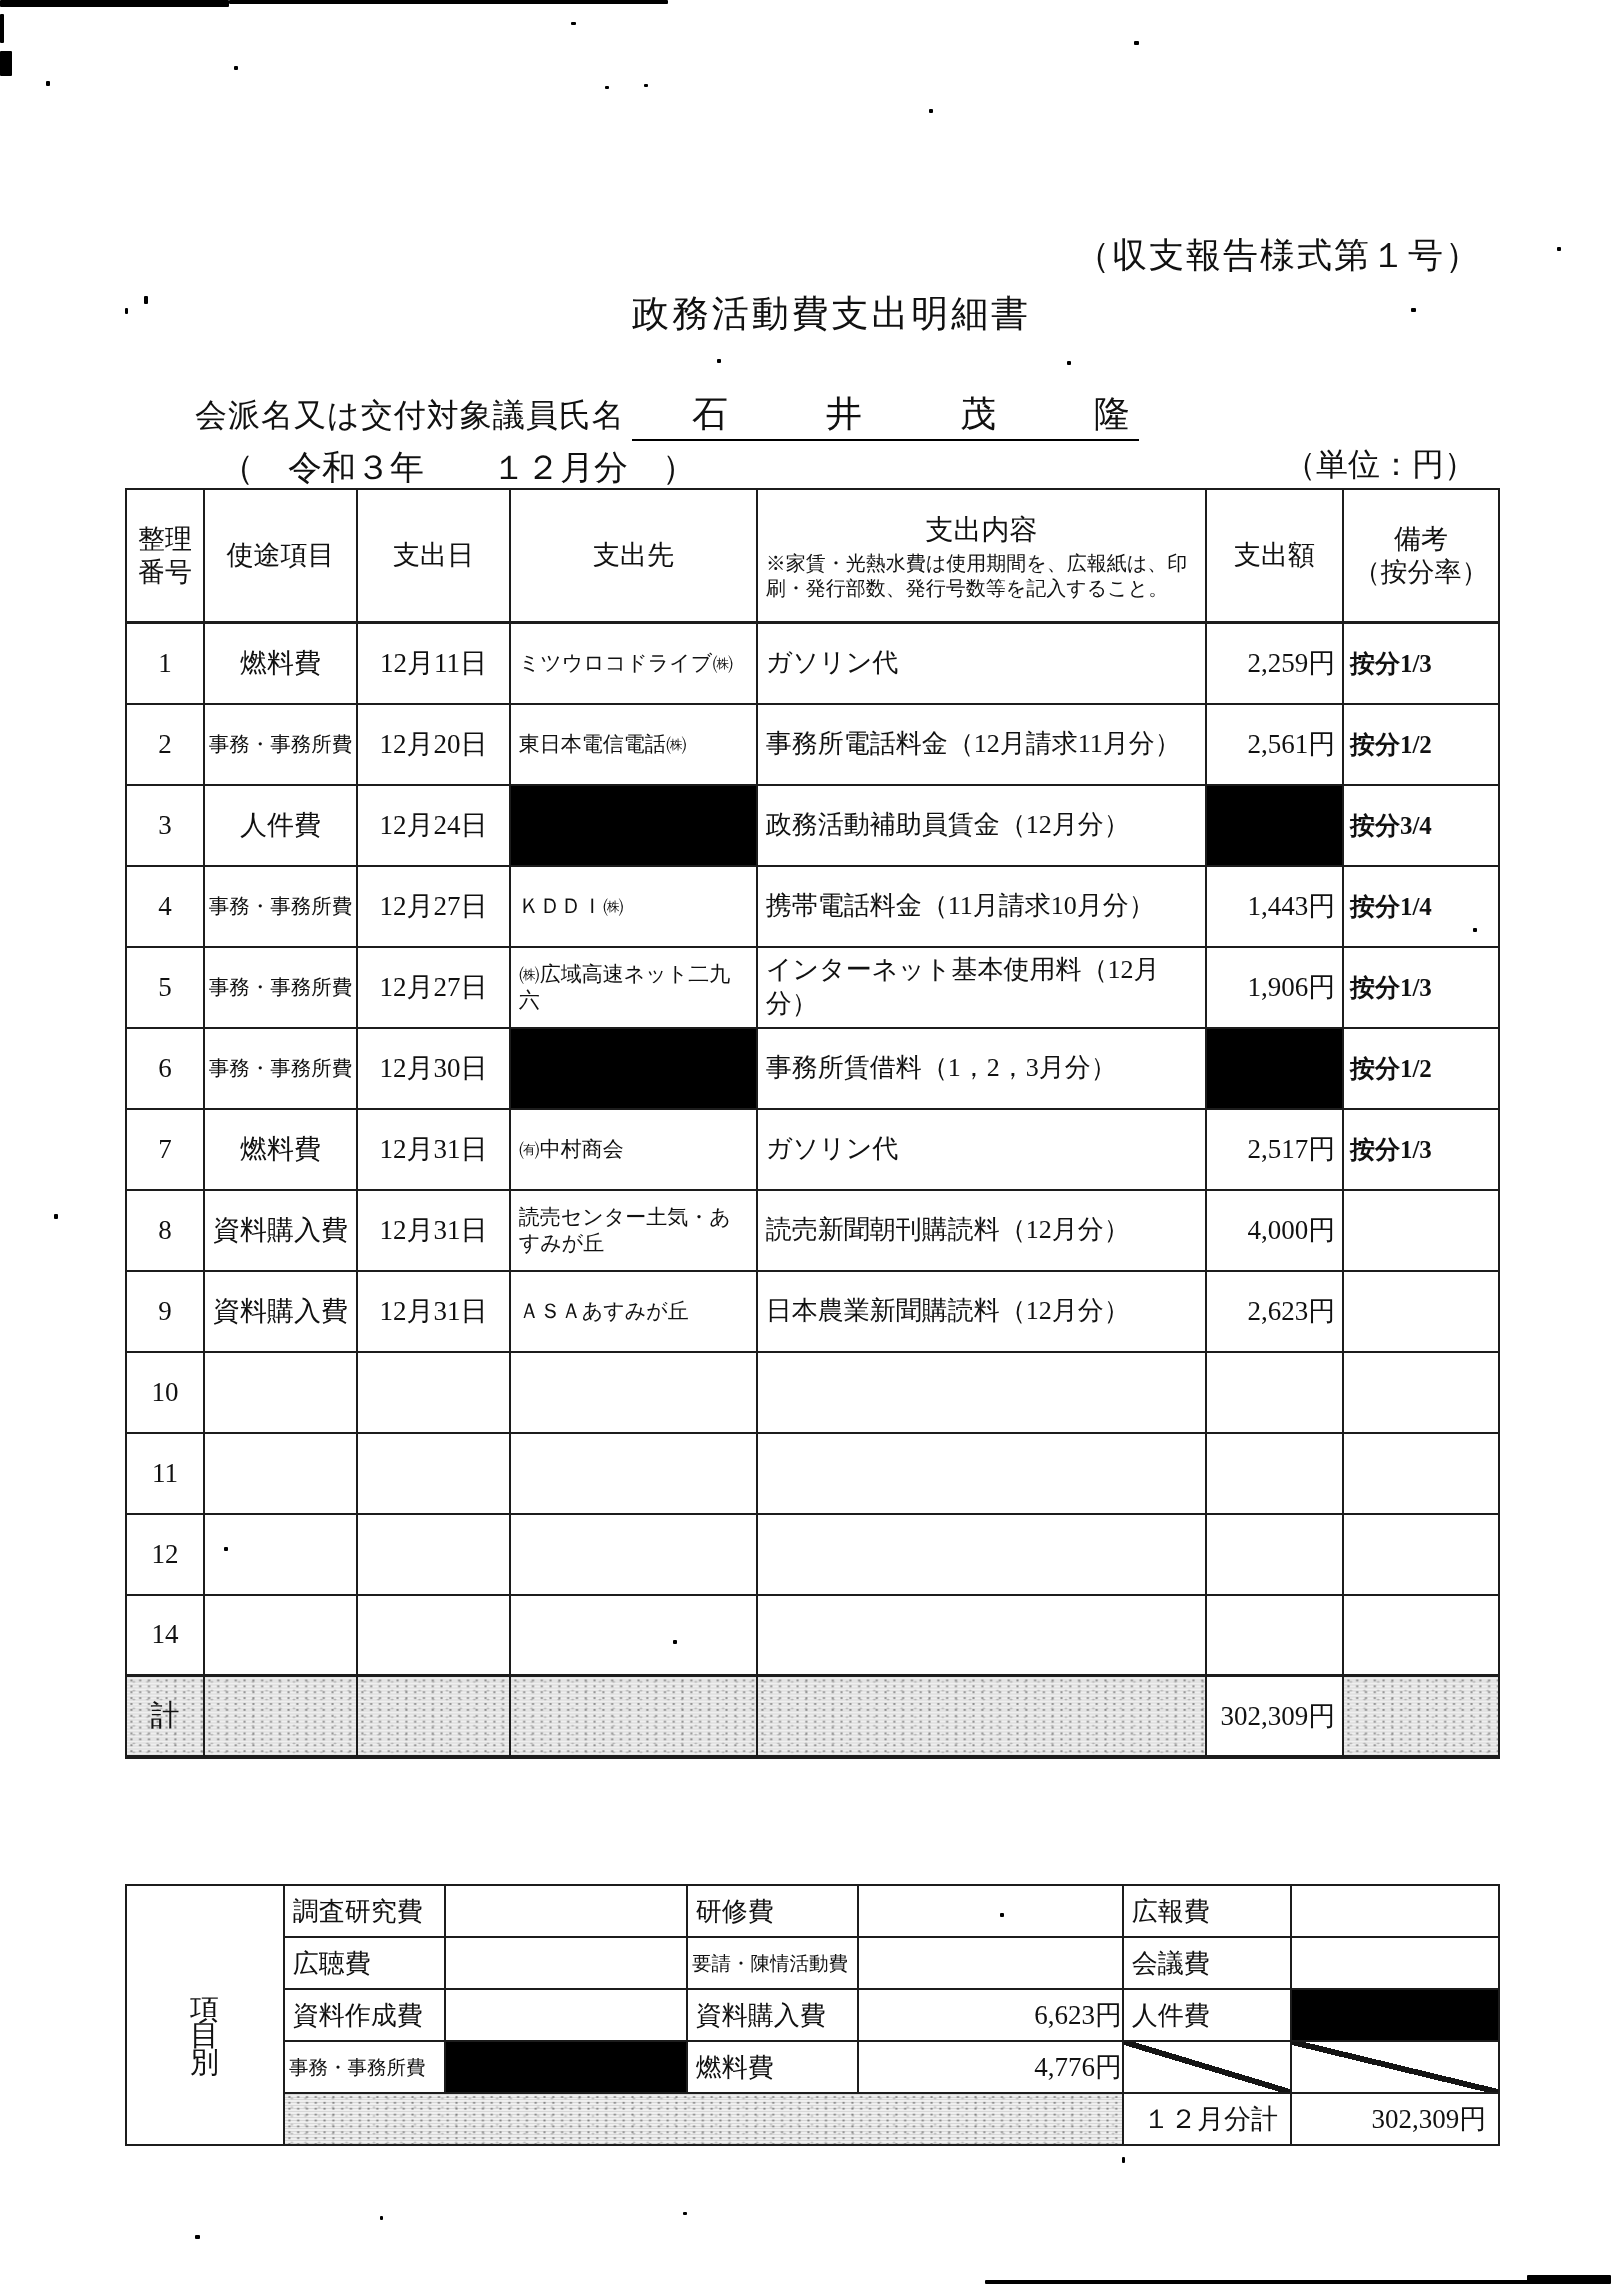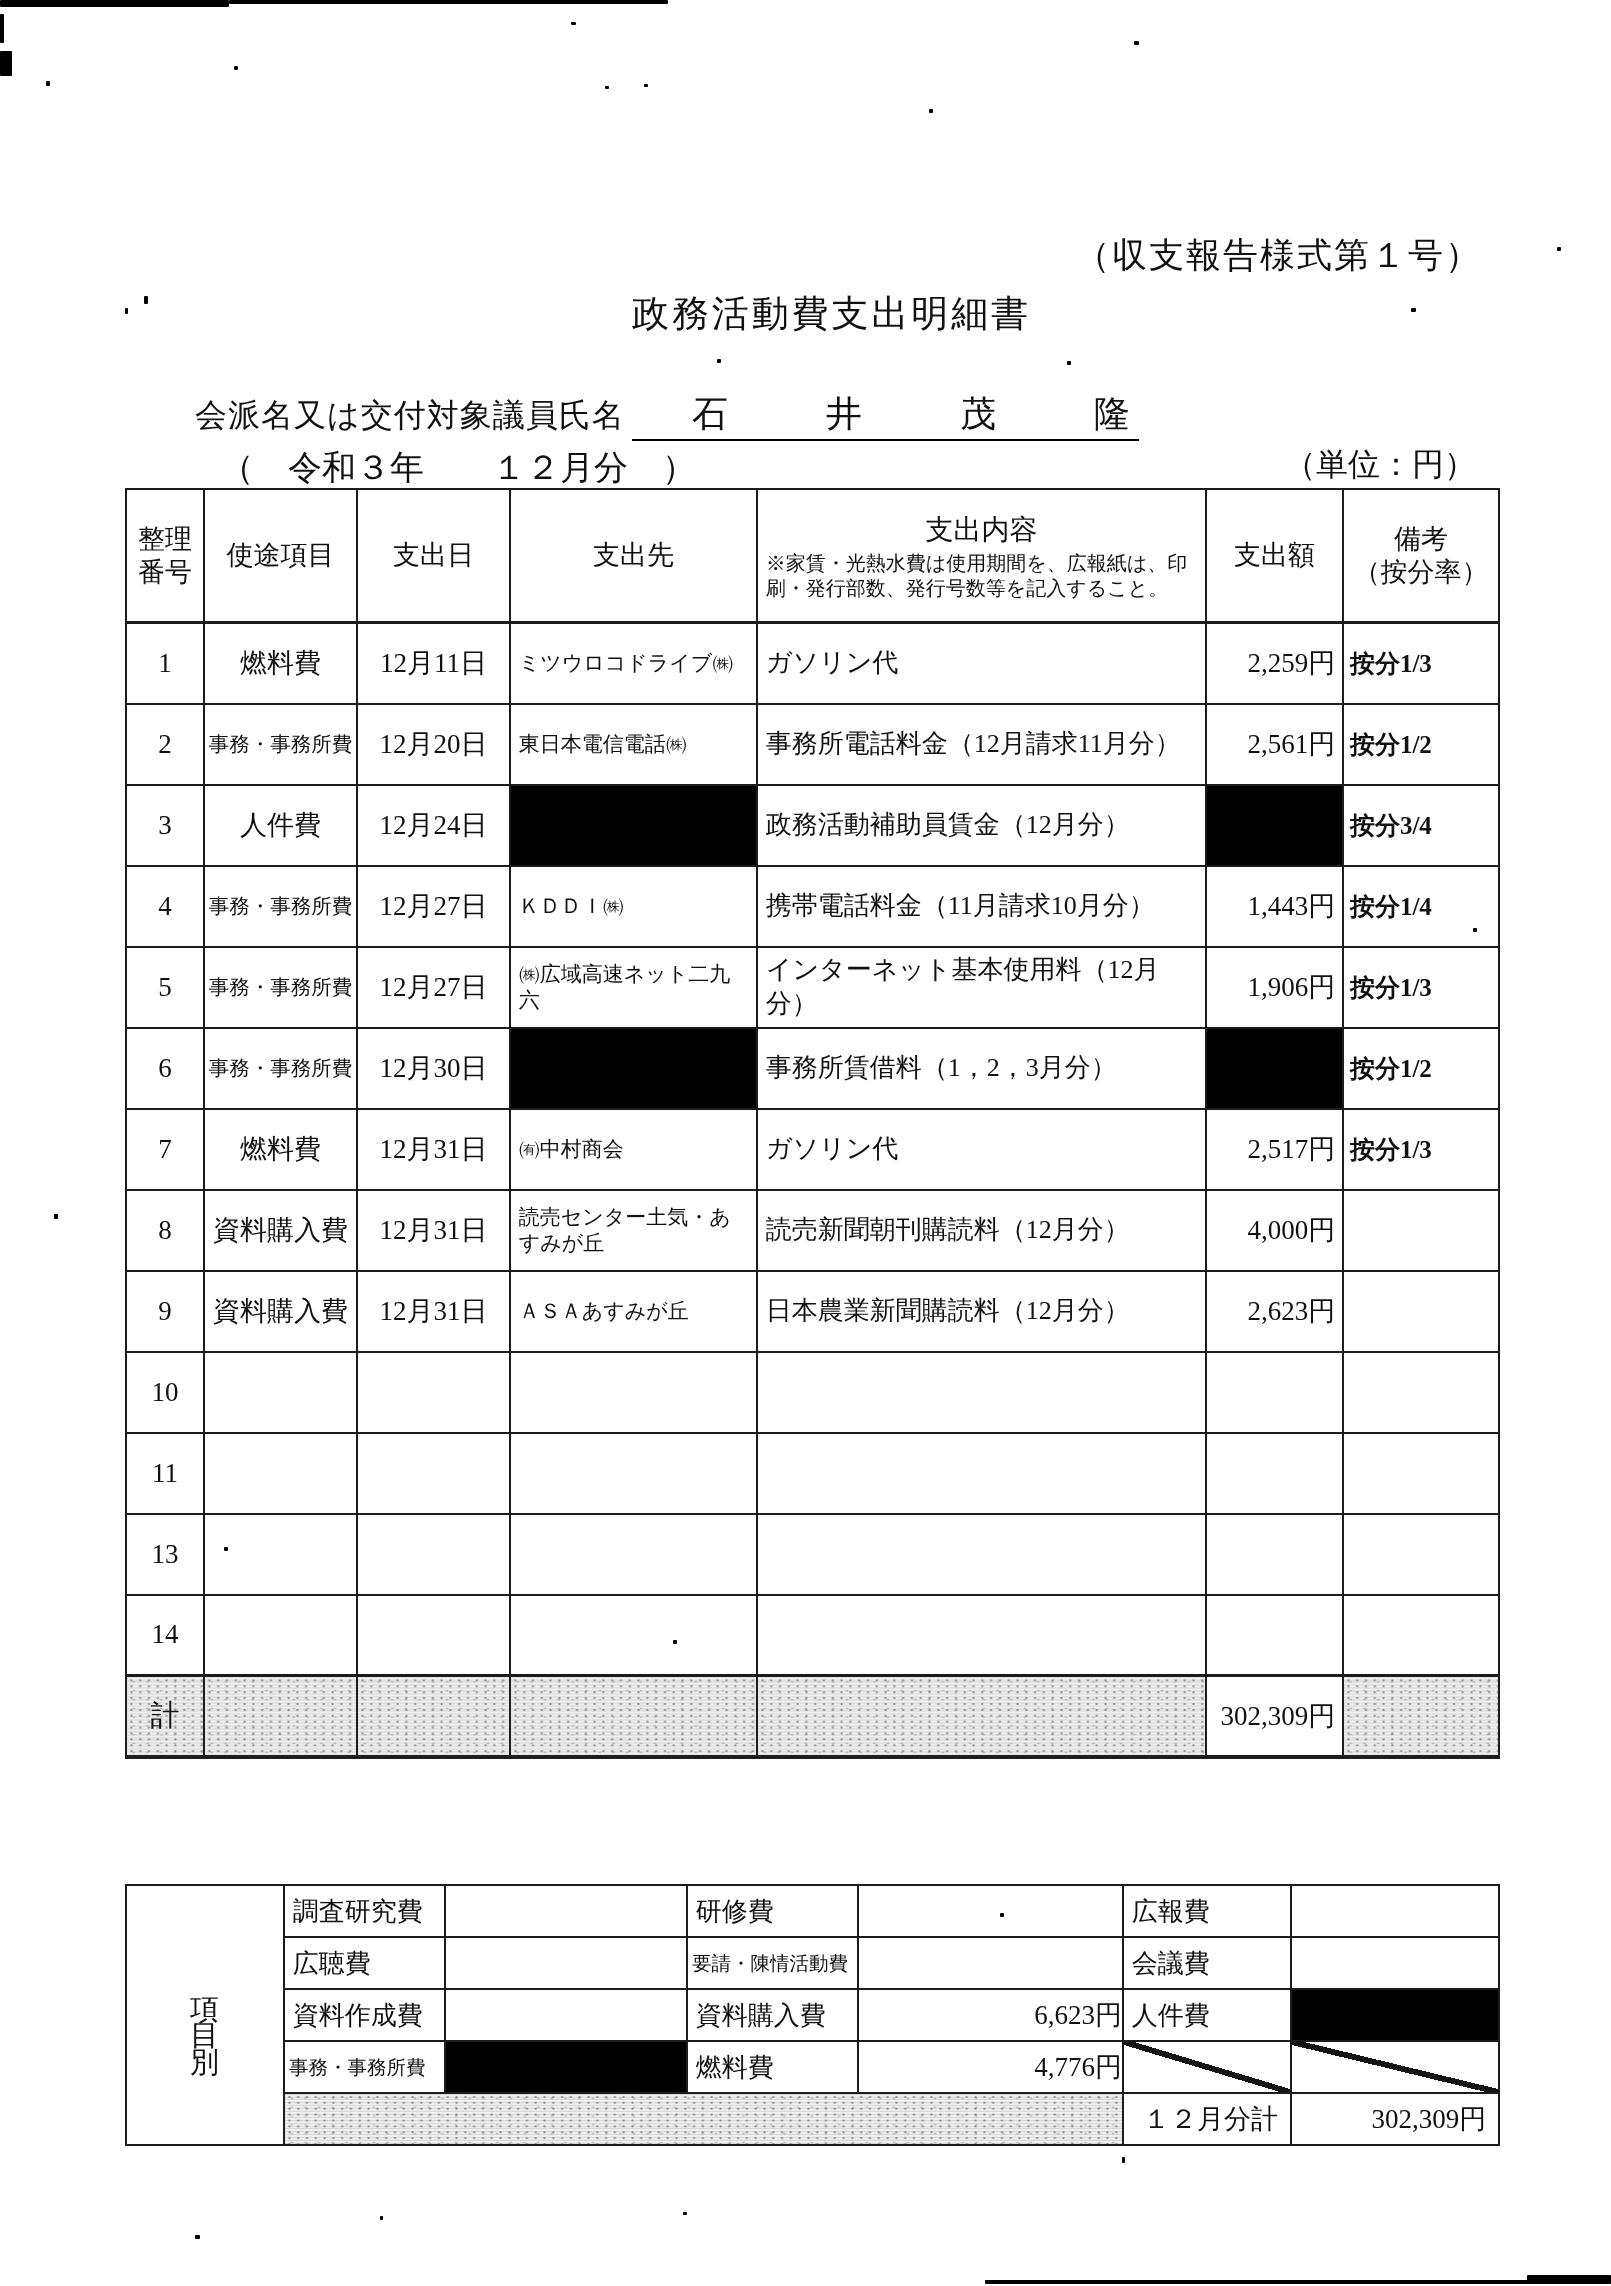--- a/index.html
+++ b/index.html
@@ -207,21 +207,21 @@
       <tr>
         <td class="c-serial">11</td>
         <td class="c-cat"></td>
         <td class="c-date"></td>
         <td class="c-payee"></td>
         <td class="c-desc"></td>
         <td class="c-amt"></td>
         <td class="c-note"></td>
       </tr>
       <tr>
-        <td class="c-serial">13</td>
+        <td class="c-serial">12</td>
         <td class="c-cat"></td>
         <td class="c-date"></td>
         <td class="c-payee"></td>
         <td class="c-desc"></td>
         <td class="c-amt"></td>
         <td class="c-note"></td>
       </tr>
       <tr>
         <td class="c-serial">14</td>
         <td class="c-cat"></td>

